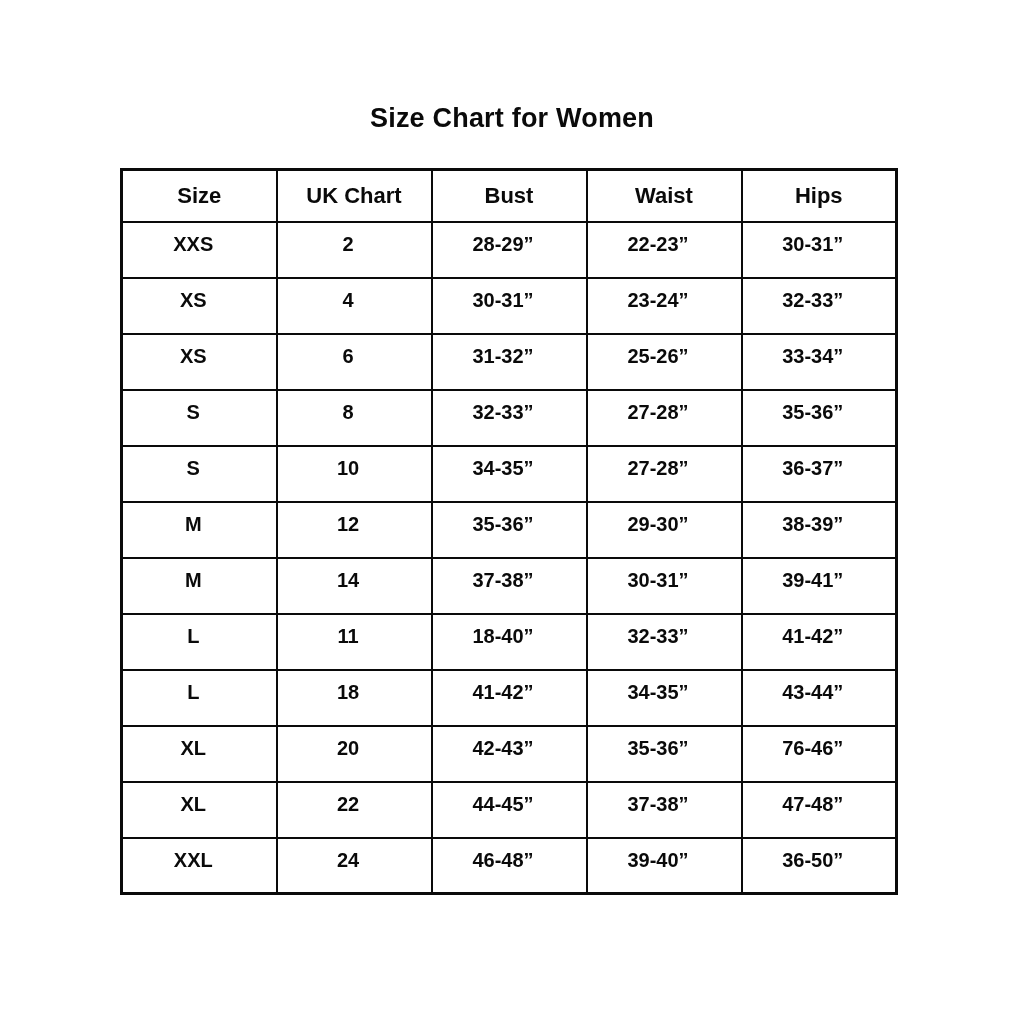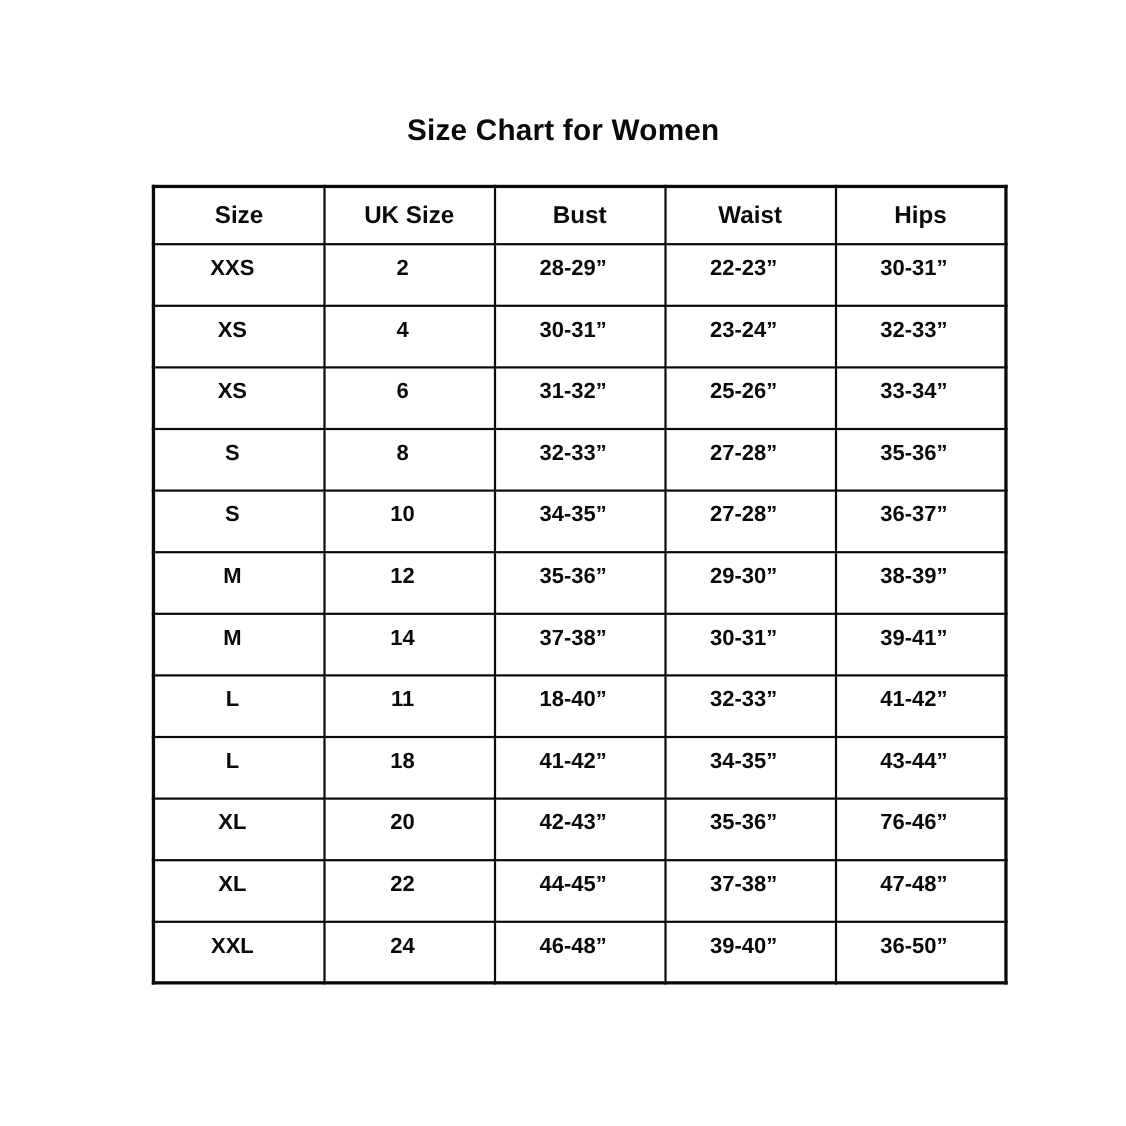--- a/index.html
+++ b/index.html
@@ -30,21 +30,20 @@
     letter-spacing: 0.2px;
   }
   table.size-chart {
     position: absolute;
     left: 120px;
     top: 168px;
     width: 778px;
     border-collapse: collapse;
     table-layout: fixed;
     border: 3px solid #0a0a0a;
-    margin-left: 18px;
   }
   table.size-chart th,
   table.size-chart td {
     border: 2px solid #0a0a0a;
     text-align: center;
     vertical-align: middle;
     font-weight: bold;
     color: #0a0a0a;
     background: #ffffff;
   }
@@ -62,21 +61,21 @@
 </head>
 <body>
 
 <div class="page">
   <h1 class="title">Size Chart for Women</h1>
 
   <table class="size-chart">
     <thead>
       <tr>
         <th>Size</th>
-        <th>UK Size</th>
+        <th>UK Chart</th>
         <th>Bust</th>
         <th>Waist</th>
         <th>Hips</th>
       </tr>
     </thead>
     <tbody id="table-body">
         <tr>
           <td>XXS</td>
           <td>2</td>
           <td>28-29”</td>

